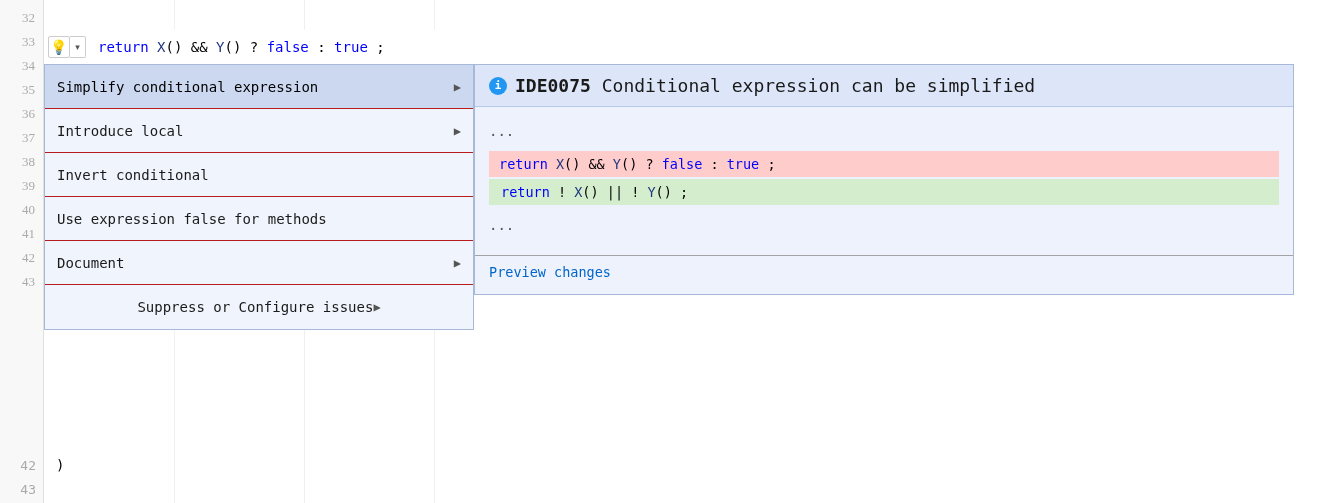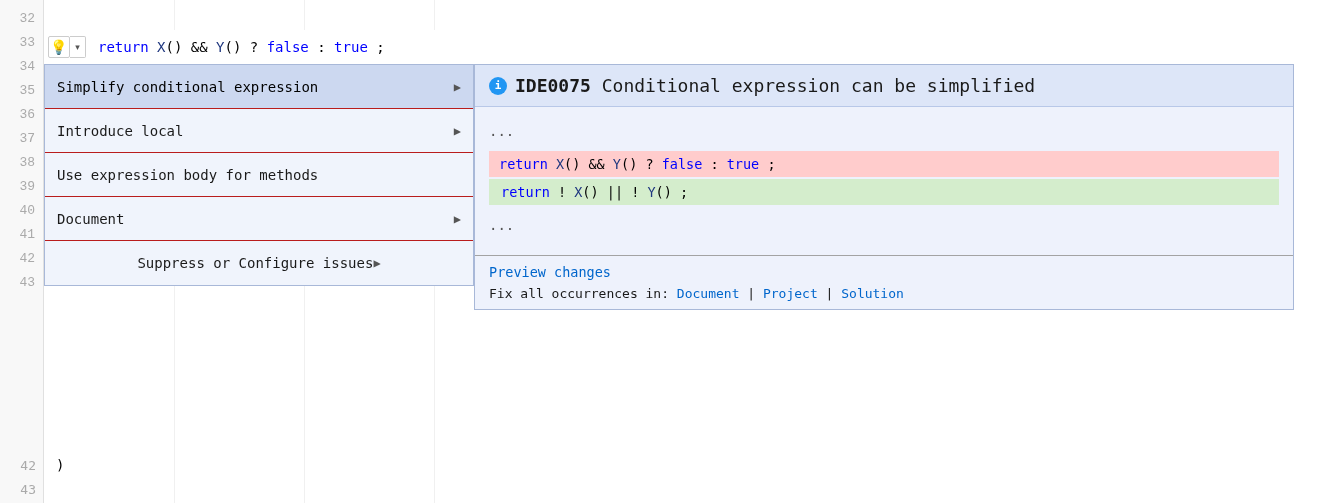--- a/index.html
+++ b/index.html
@@ -34,21 +34,21 @@
     }
 
     .line-num {
       height: 24px;
       display: flex;
       align-items: center;
       justify-content: flex-end;
       padding-right: 8px;
       font-size: 13px;
       color: #aaa;
-      font-family: Liberation Mono, monospace;
+      font-family: Liberation Serif, serif;
     }
 
     .code-line-33 {
       position: absolute;
       top: 30px;
       left: 44px;
       right: 0;
       height: 34px;
       background: #fff;
       display: flex;
@@ -352,21 +352,24 @@
 <div class="context-menu">
   <div class="menu-item selected">
     <span class="item-label">Simplify conditional expression</span>
     <span class="arrow">▶</span>
   </div>
   <div class="menu-item">
     <span class="item-label">Introduce local</span>
     <span class="arrow">▶</span>
   </div>
   <div class="menu-item">
-    <span class="item-label">Use expression body for methods</span>
+    <span class="item-label">Invert conditional</span>
+  </div>
+  <div class="menu-item">
+    <span class="item-label">Use expression false for methods</span>
   </div>
   <div class="menu-item">
     <span class="item-label">Document</span>
     <span class="arrow">▶</span>
   </div>
   <div class="menu-item">
     <span class="item-label">Suppress or Configure issues</span>
     <span class="arrow">▶</span>
   </div>
 </div>
@@ -403,29 +406,20 @@
         <span class="diff-method">X</span><span>()</span>
         <span> || !</span>
         <span class="diff-method">Y</span><span>()</span>
         <span>;</span>
       </span>
     </div>
     <div class="preview-ellipsis">...</div>
   </div>
   <div class="preview-footer">
     <a class="preview-changes-link">Preview changes</a>
-    <div class="fix-all-line">
-      <span>Fix all occurrences in:</span>
-      <span> </span>
-      <a class="fix-all-link">Document</a>
-      <span> | </span>
-      <a class="fix-all-link">Project</a>
-      <span> | </span>
-      <a class="fix-all-link">Solution</a>
-    </div>
   </div>
 </div>
 
 <div class="bottom-lines">
   <div class="line-row" style="position:absolute; bottom:26px;">
     <div class="line-row-num">42</div>
     <div class="line-row-code">
       <span>)</span>
     </div>
   </div>

